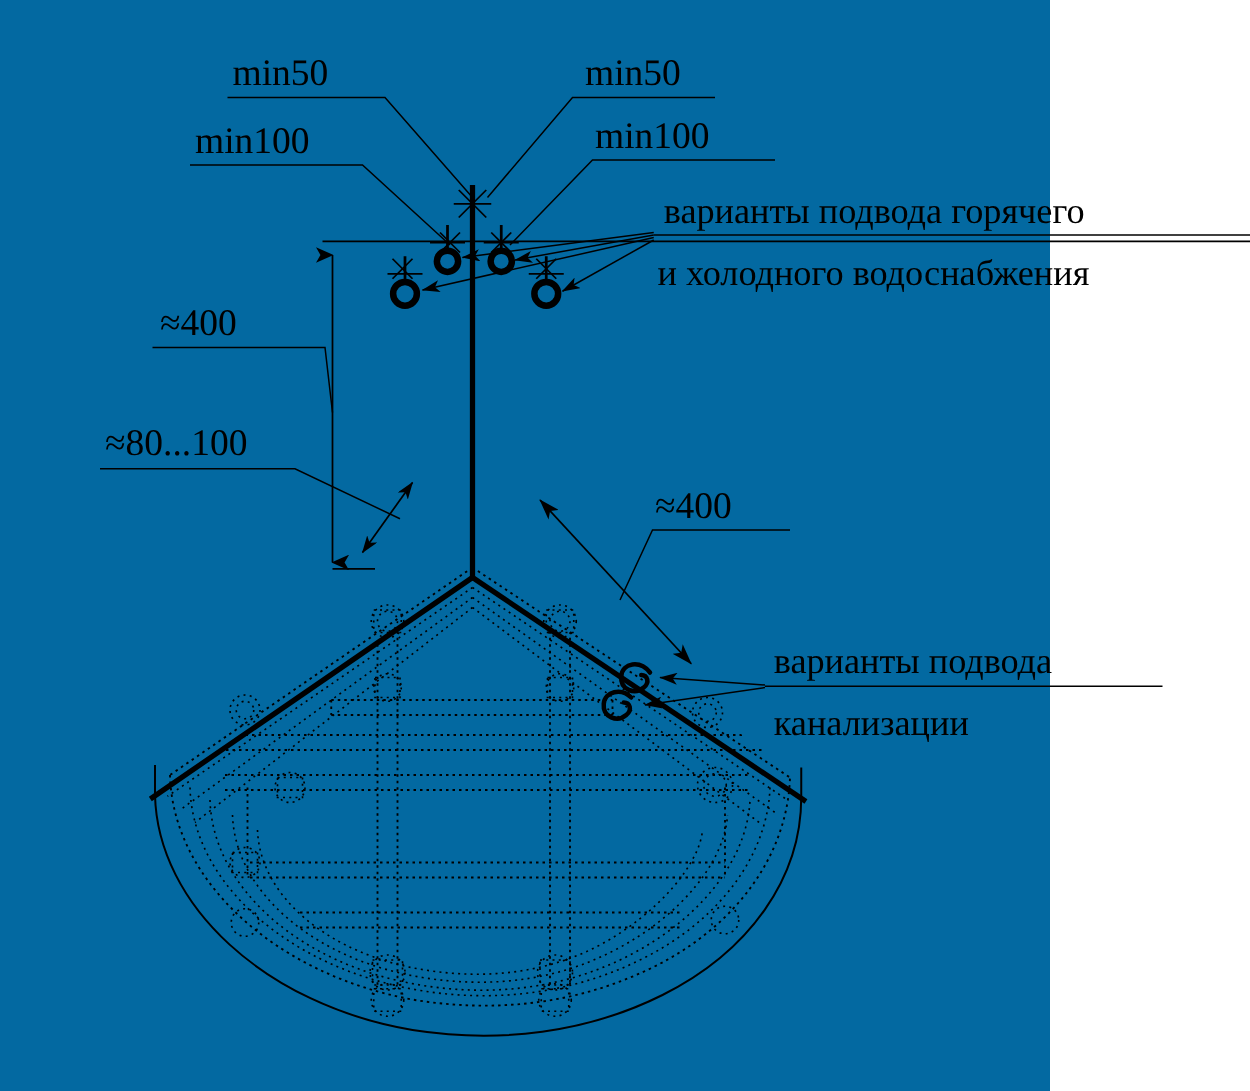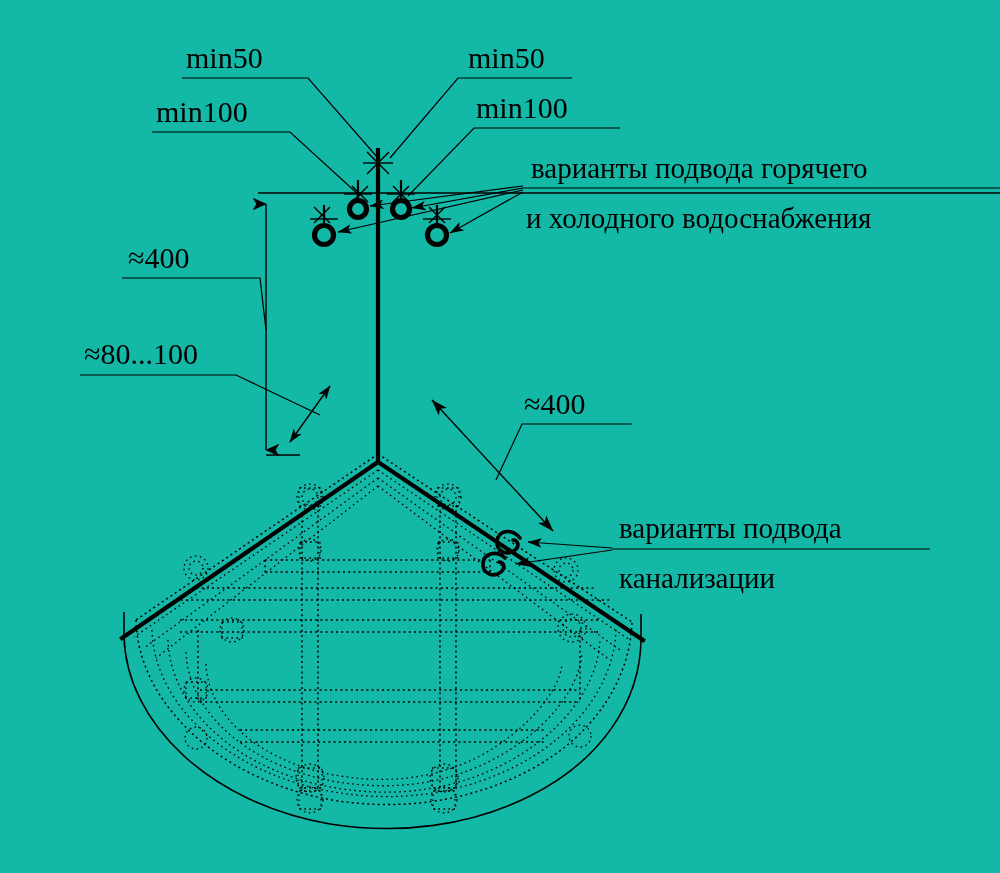--- a/index.html
+++ b/index.html
@@ -9,23 +9,23 @@
     background: #ffffff;
   }
   body {
     width: 1000px;
     height: 873px;
     font-family: "Liberation Serif", "DejaVu Serif", serif;
     overflow: hidden;
   }
   #diagram-root {
     position: relative;
-    width: 1000px;
+    width: 840px;
     height: 873px;
-    background: #14b8a6;
+    background: #0369a1;
   }
   svg#drawing {
     position: absolute;
     left: 0;
     top: 0;
     width: 1000px;
     height: 873px;
     display: block;
   }
   .lbl {

